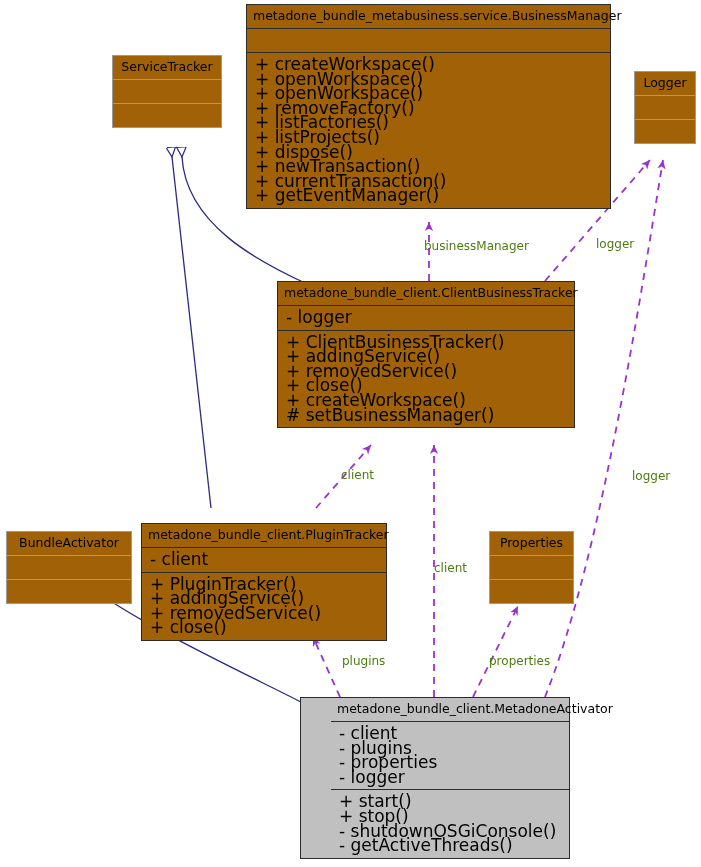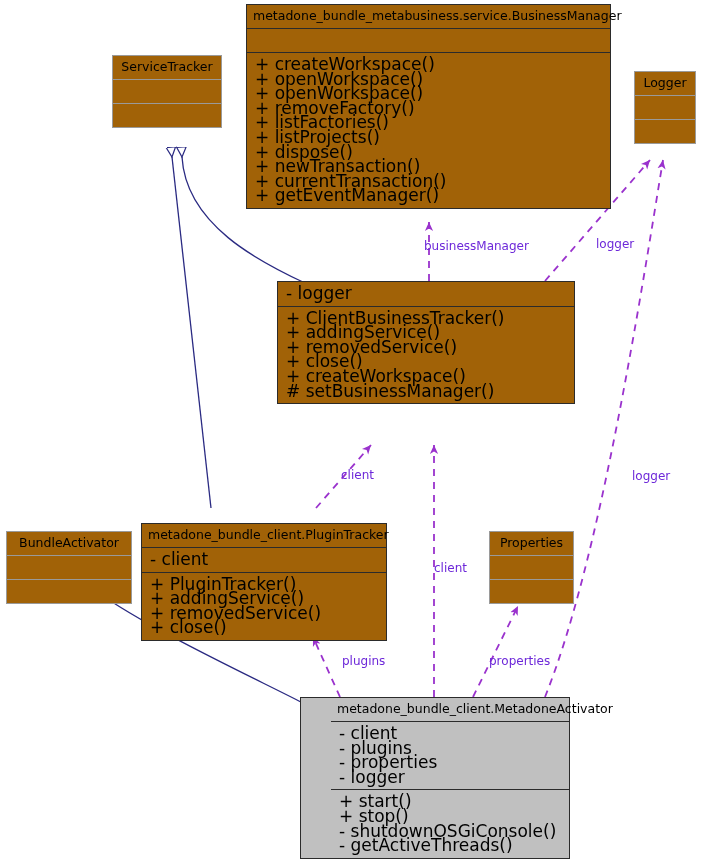--- a/index.html
+++ b/index.html
@@ -41,21 +41,21 @@
     font-size:17px;
     color:#000;
     line-height:14.6px;
     white-space:nowrap;
   }
   .empty-sec{height:24px;}
 
   .edge-label{
     position:absolute;
     font-size:12px;
-    color:#6d28d9;
+    color:#4d7c0f;
     white-space:nowrap;
     z-index:6;
     line-height:13px;
   }
 </style>
 </head>
 <body>
 
 <div id="canvas">
 
@@ -132,20 +132,23 @@
   <div class="uml-class thin" style="left:634px;top:71px;width:62px;">
     <div class="sec">
       <div class="title">Logger</div>
     </div>
     <div class="sec empty-sec"></div>
     <div class="sec empty-sec"></div>
   </div>
 
   <div class="uml-class strong" style="left:277px;top:281px;width:298px;">
     <div class="sec">
+      <div class="title">metadone_bundle_client.ClientBusinessTracker</div>
+    </div>
+    <div class="sec">
       <div class="memberlist">
         <div class="member">- logger</div>
       </div>
     </div>
     <div class="sec">
       <div class="memberlist">
         <div class="member">+ ClientBusinessTracker()</div>
         <div class="member">+ addingService()</div>
         <div class="member">+ removedService()</div>
         <div class="member">+ close()</div>

